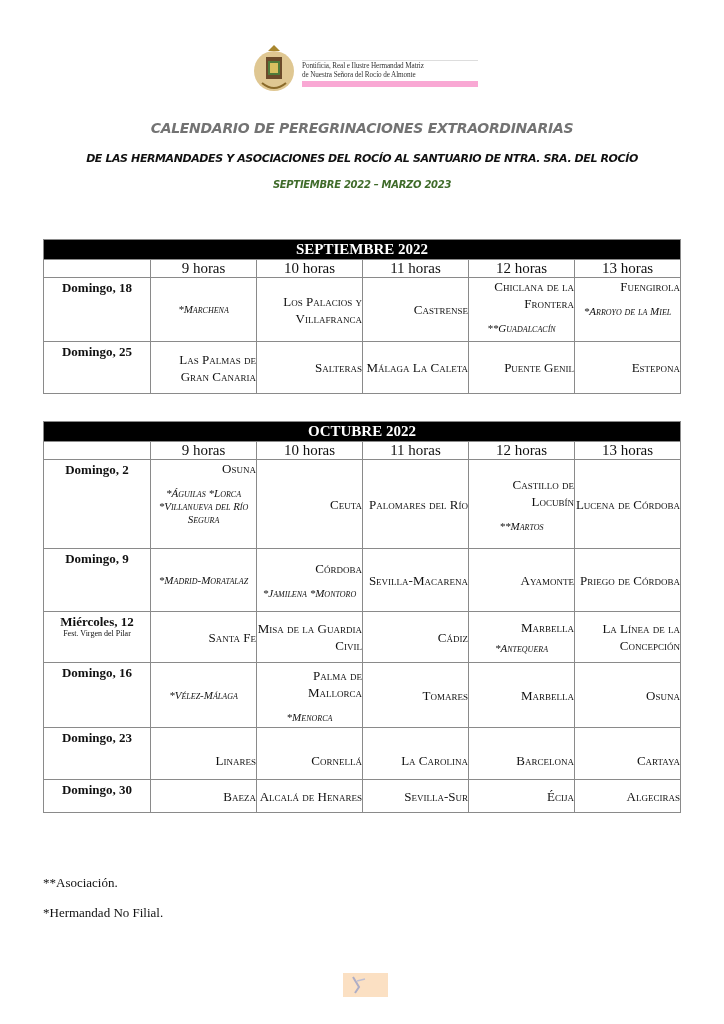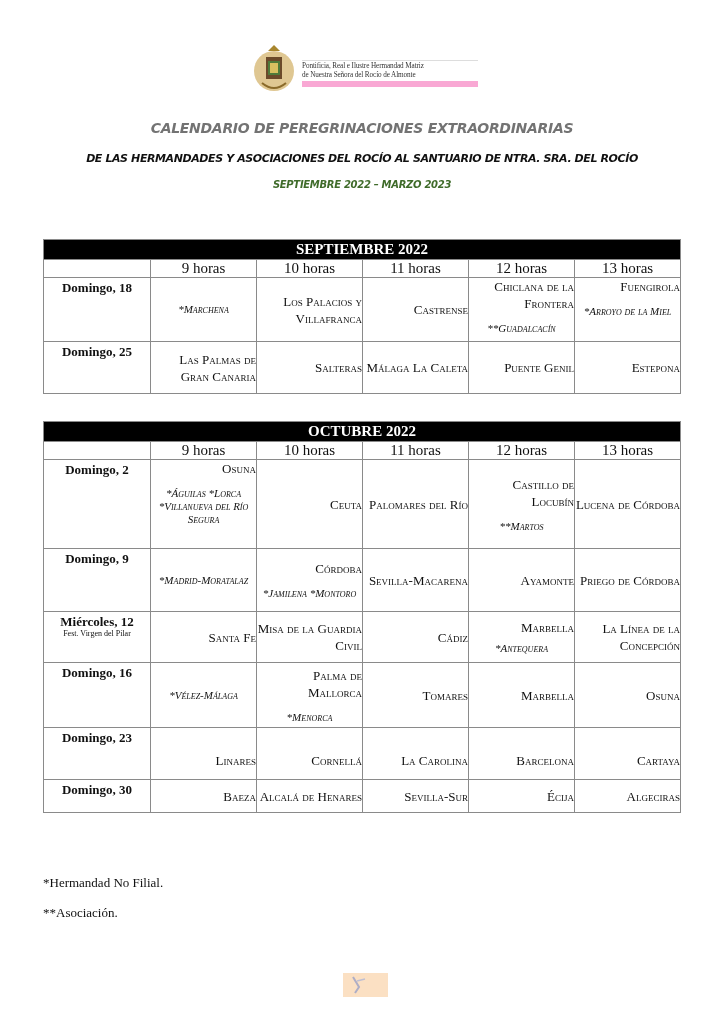--- a/index.html
+++ b/index.html
@@ -286,22 +286,22 @@
           <span class="main">Écija</span>
         </td>
     <td class="entry">
           <span class="main">Algeciras</span>
         </td>
   </tr>
 </tbody>
   </table>
 
 <div class="footnotes">
+  <div>**Asociación.</div>
   <div>*Hermandad No Filial.</div>
-  <div>**Asociación.</div>
 </div>
 
 <div class="footer-logo">
   <svg width="45" height="24" viewBox="0 0 45 24">
     <path d="M10 4 L16 14 L12 20" stroke="#9a9ab8" stroke-width="2" fill="none"></path>
     <path d="M14 8 L22 6" stroke="#b0b0c8" stroke-width="1.5" fill="none"></path>
   </svg>
 </div>
 
 </body></html>

